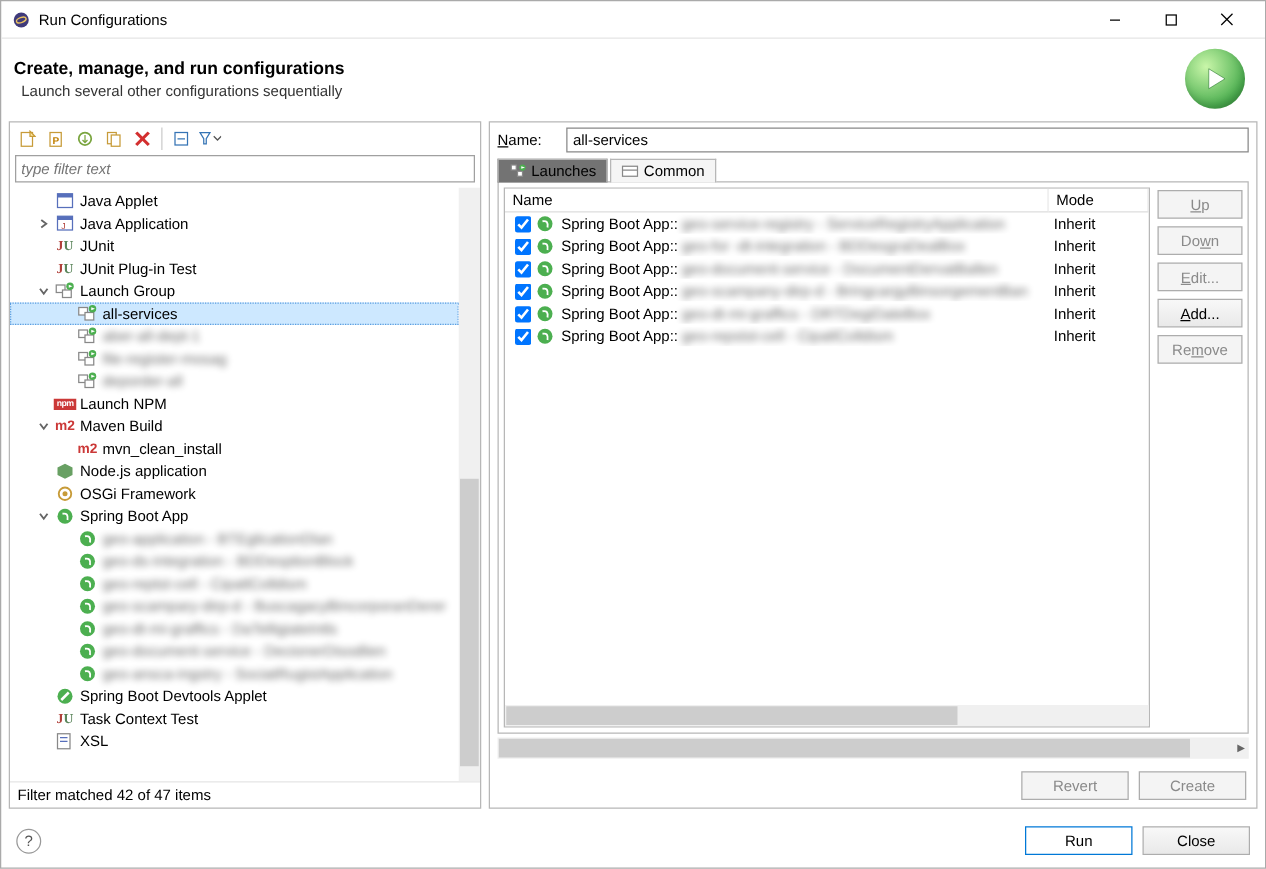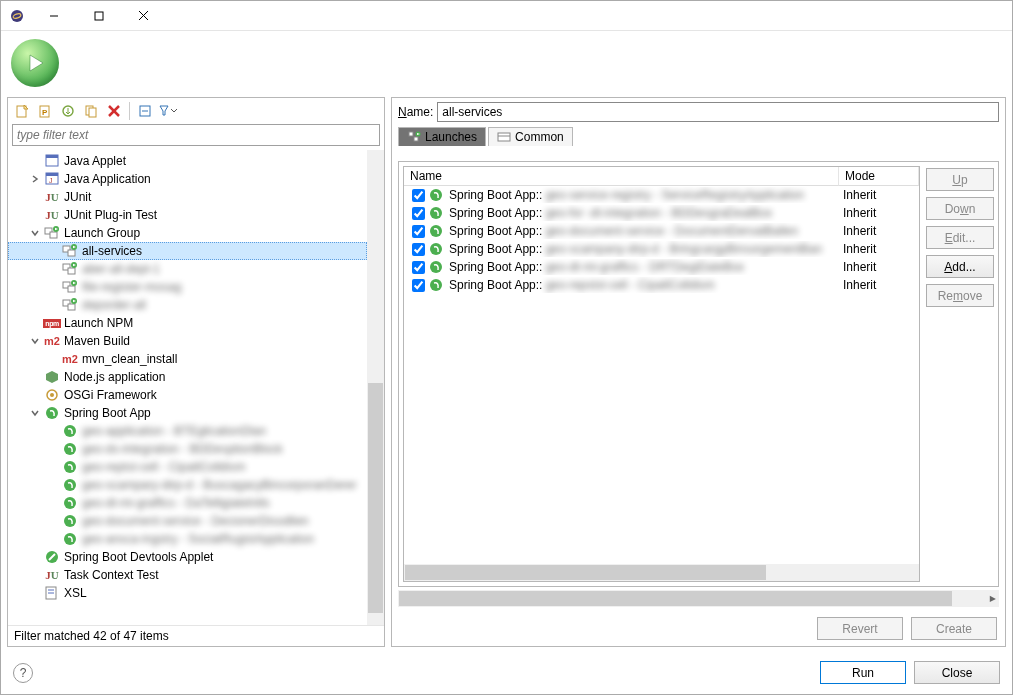--- a/index.html
+++ b/index.html
@@ -28,28 +28,28 @@
   .tree::-webkit-scrollbar-track { background: #f0f0f0; }
   .tree::-webkit-scrollbar-thumb { background: #cdcdcd; }
   .tree-row { display: flex; align-items: center; height: 18px; padding-left: 4px; gap: 2px; white-space: nowrap; }
   .tw { width: 14px; height:14px; display:inline-flex; align-items:center; justify-content:center; }
   .node-icon { width: 16px; height: 16px; display:inline-flex; align-items:center; justify-content:center; margin-right: 2px; font-size:10px;}
   .selected { background: #cde8ff; outline: 1px dotted #5a9de0; outline-offset:-1px;}
   .ind0 { padding-left: 20px; }
   .ind1 { padding-left: 38px; }
   .status { padding: 3px 6px; border-top: 1px solid #e5e5e5; font-size:12px;}
   .blur { filter: blur(3px); opacity:0.6;}
-  .name-row { display: flex; align-items: center; gap: 4px; padding: 4px 6px; }
+  .name-row { display: flex; align-items: center; gap: 20px; padding: 4px 6px; }
   .name-row label { font-size:12px;}
   .name-row label u {text-decoration: underline;}
   .name-input { flex: 1; height: 20px; border: 1px solid #888; padding: 1px 4px; font-size: 12px; }
   .tabs { display: flex; padding-left: 6px; gap: 2px;}
   .tab { display: flex; align-items: center; gap: 4px; padding: 2px 8px; border: 1px solid #b7b7b7; border-bottom: none; background: #737373; font-size:12px; position:relative; top:1px;}
   .tab.inactive { background: #f5f5f5; justify-content: space-between; }
-  .tab-body { border: 1px solid #b7b7b7; margin: 16px 6px 0 6px; flex: 1; display: flex; min-height:0; padding:4px;}
+  .tab-body { border: 1px solid #b7b7b7; margin: 0 6px 0 6px; flex: 1; display: flex; min-height:0; padding:4px;}
   .launches-area { flex:1; display:flex; gap:6px; min-height:0;}
   .table-wrap { flex:1; border:1px solid #b7b7b7; display:flex; flex-direction:column; min-height:0;}
   .thead { display:flex; }
   .th { padding: 2px 6px; font-size:12px; text-align:left; border-right:1px solid #e5e5e5; border-bottom: 1px solid #ddd; background:#fff;}
   .th-name { flex:1;}
   .th-mode { width:80px;}
   .tbody { flex:1; overflow:hidden; position:relative;}
   .trow { display:flex; align-items:center; height:18px; }
   .trow .cname { flex:1; display:flex; align-items:center; gap:3px; padding-left:8px; white-space:nowrap; overflow:hidden;}
   .trow .cmode { width:80px; padding-left:4px;}
@@ -74,20 +74,21 @@
 </head>
 <body>
 
 <div class="titlebar">
   <span class="ticon">
     <svg width="14" height="14" viewBox="0 0 14 14">
         <circle cx="7" cy="7" r="6" fill="#3f3a7a"></circle>
         <ellipse cx="7" cy="7" rx="4" ry="2" fill="none" stroke="#e8c060" stroke-width="1.2" transform="rotate(-20 7 7)"></ellipse>
       </svg>
   </span>
+  <span class="titlebar-title">Run Configurations</span>
   <div class="winbtns">
     <div class="winbtn">
         <svg width="10" height="10">
           <line x1="1" y1="5" x2="9" y2="5" stroke="#000"></line>
         </svg>
       </div>
     <div class="winbtn">
         <svg width="10" height="10">
           <rect x="1" y="1" width="8" height="8" fill="none" stroke="#000"></rect>
         </svg>
@@ -95,20 +96,24 @@
     <div class="winbtn">
         <svg width="11" height="11">
           <line x1="1" y1="1" x2="10" y2="10" stroke="#000"></line>
           <line x1="10" y1="1" x2="1" y2="10" stroke="#000"></line>
         </svg>
       </div>
   </div>
 </div>
 
 <div class="header">
+  <div class="header-text">
+    <h1>Create, manage, and run configurations</h1>
+    <p>Launch several other configurations sequentially</p>
+  </div>
   <div class="run-big">
     <svg width="22" height="22" viewBox="0 0 22 22">
         <polygon points="6,3 19,11 6,19" fill="#fff" stroke="#2e7d32" stroke-width="0.5"></polygon>
       </svg>
   </div>
 </div>
 
 <div class="main">
 
   <div class="panel left-panel">

